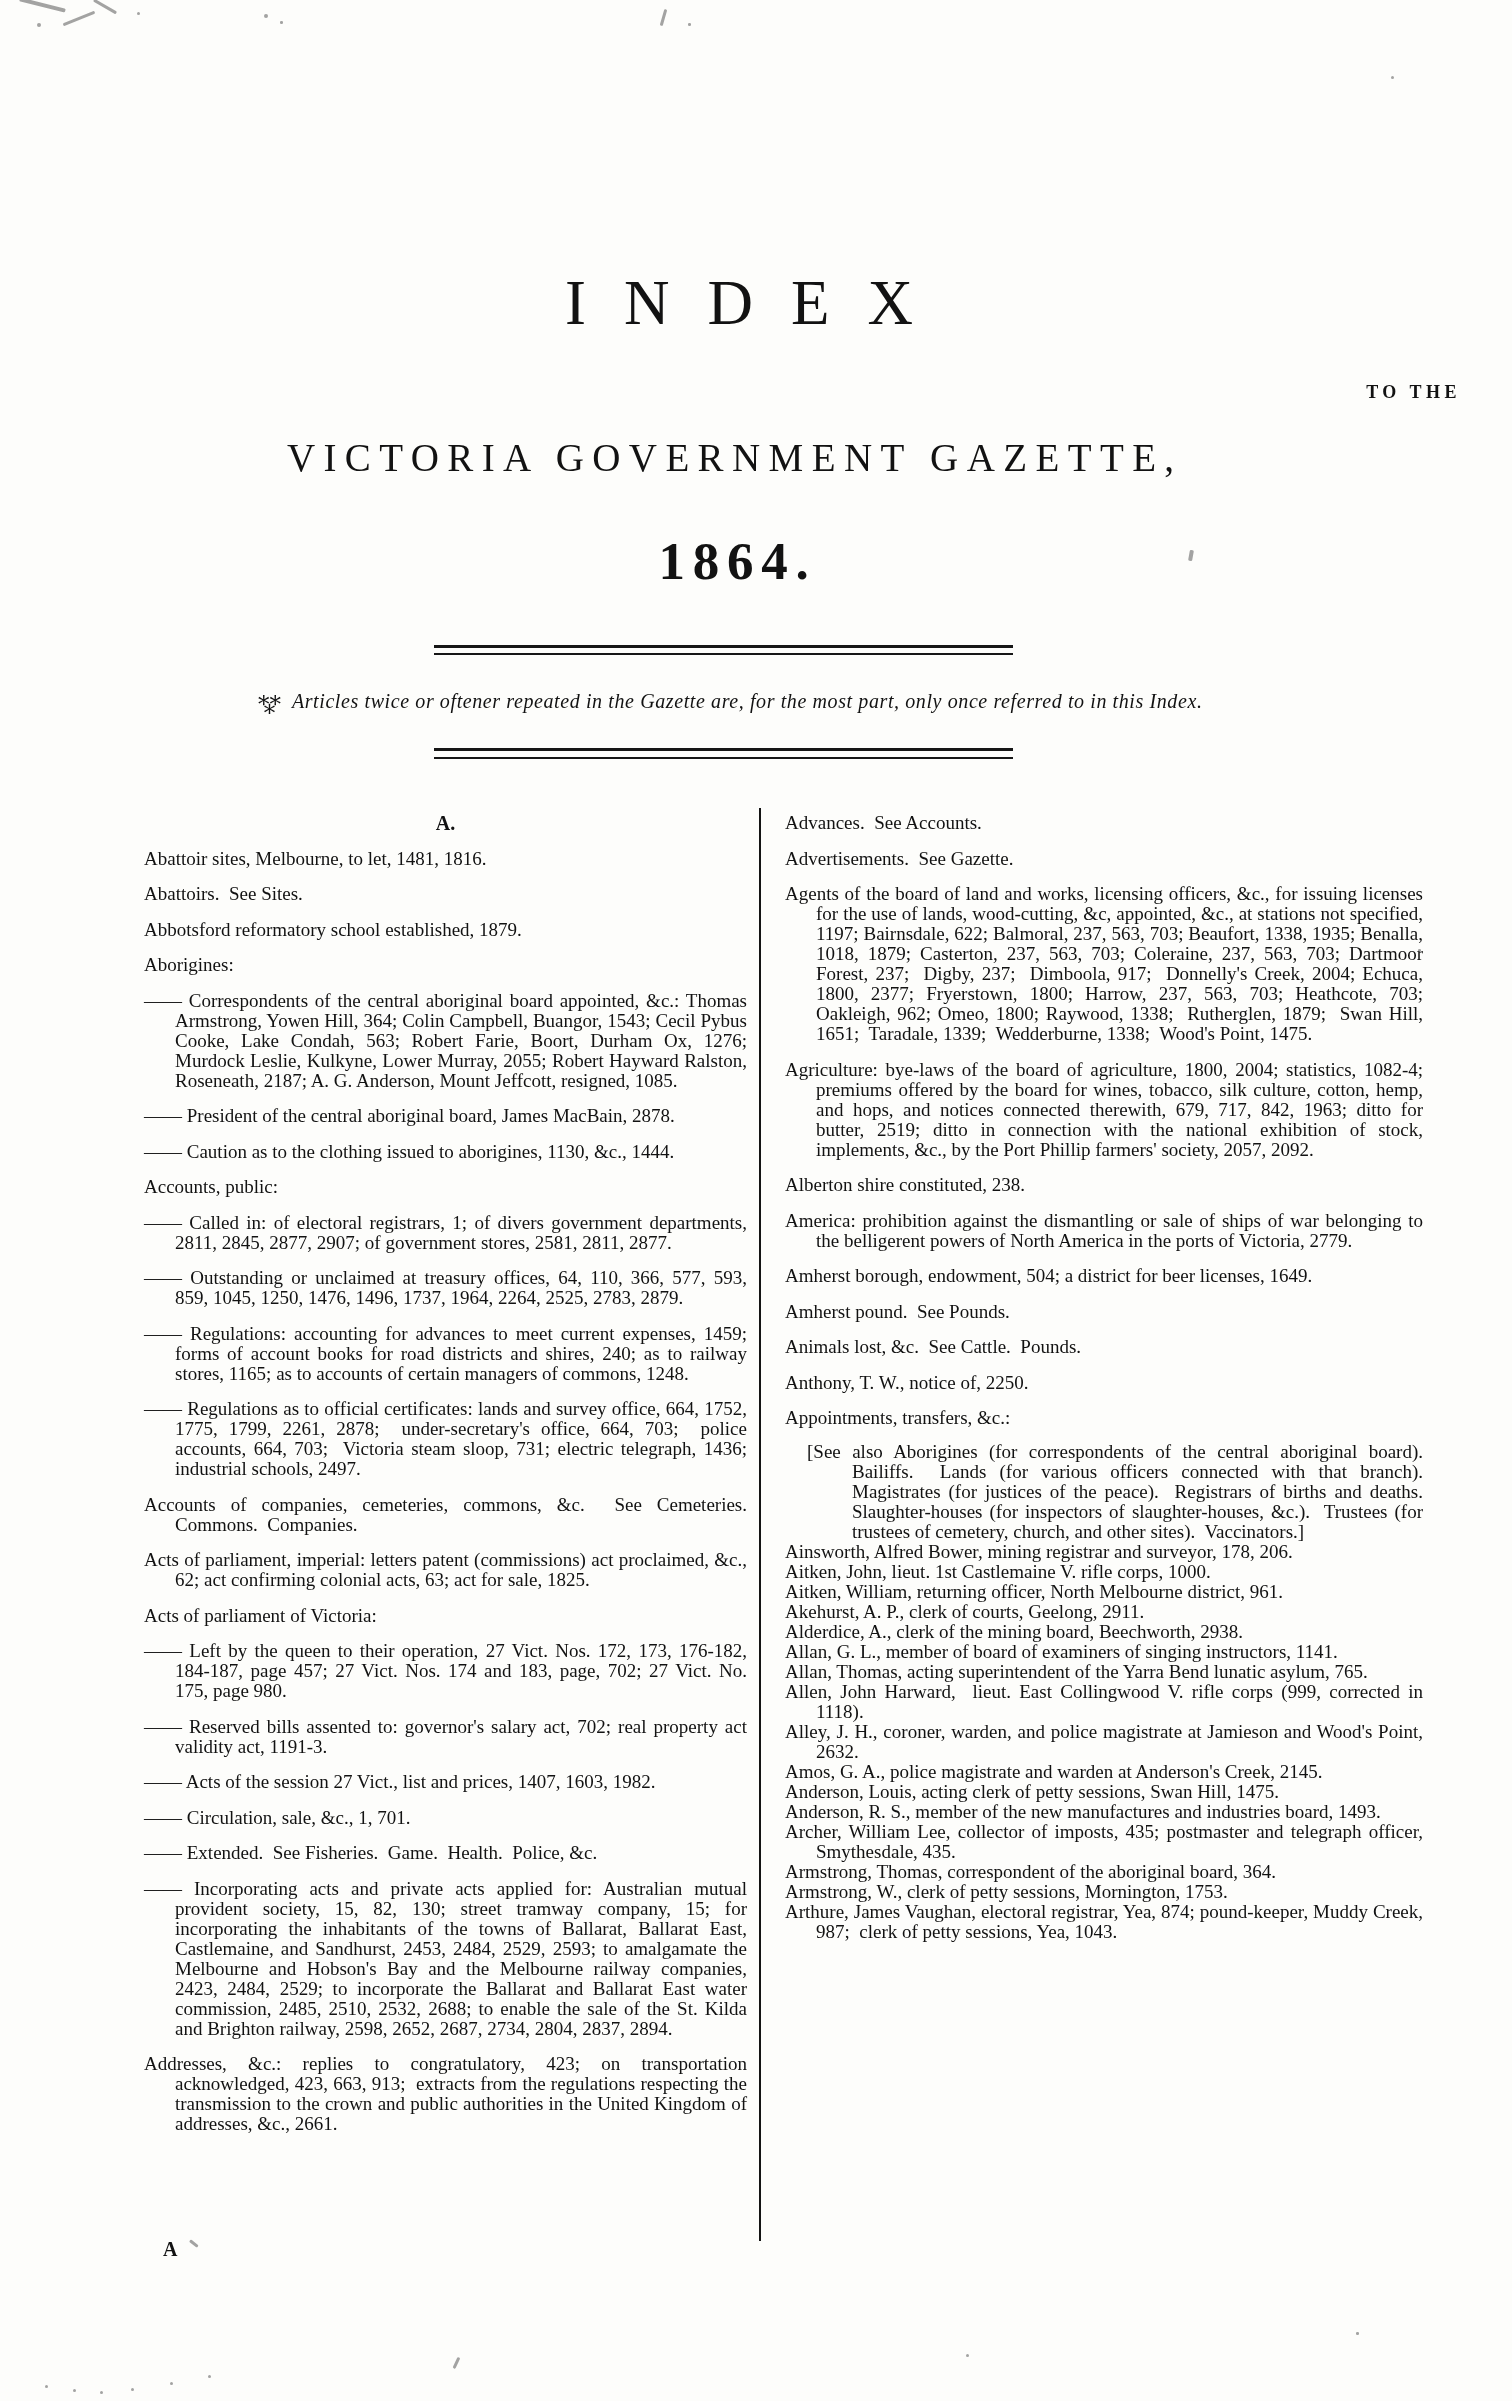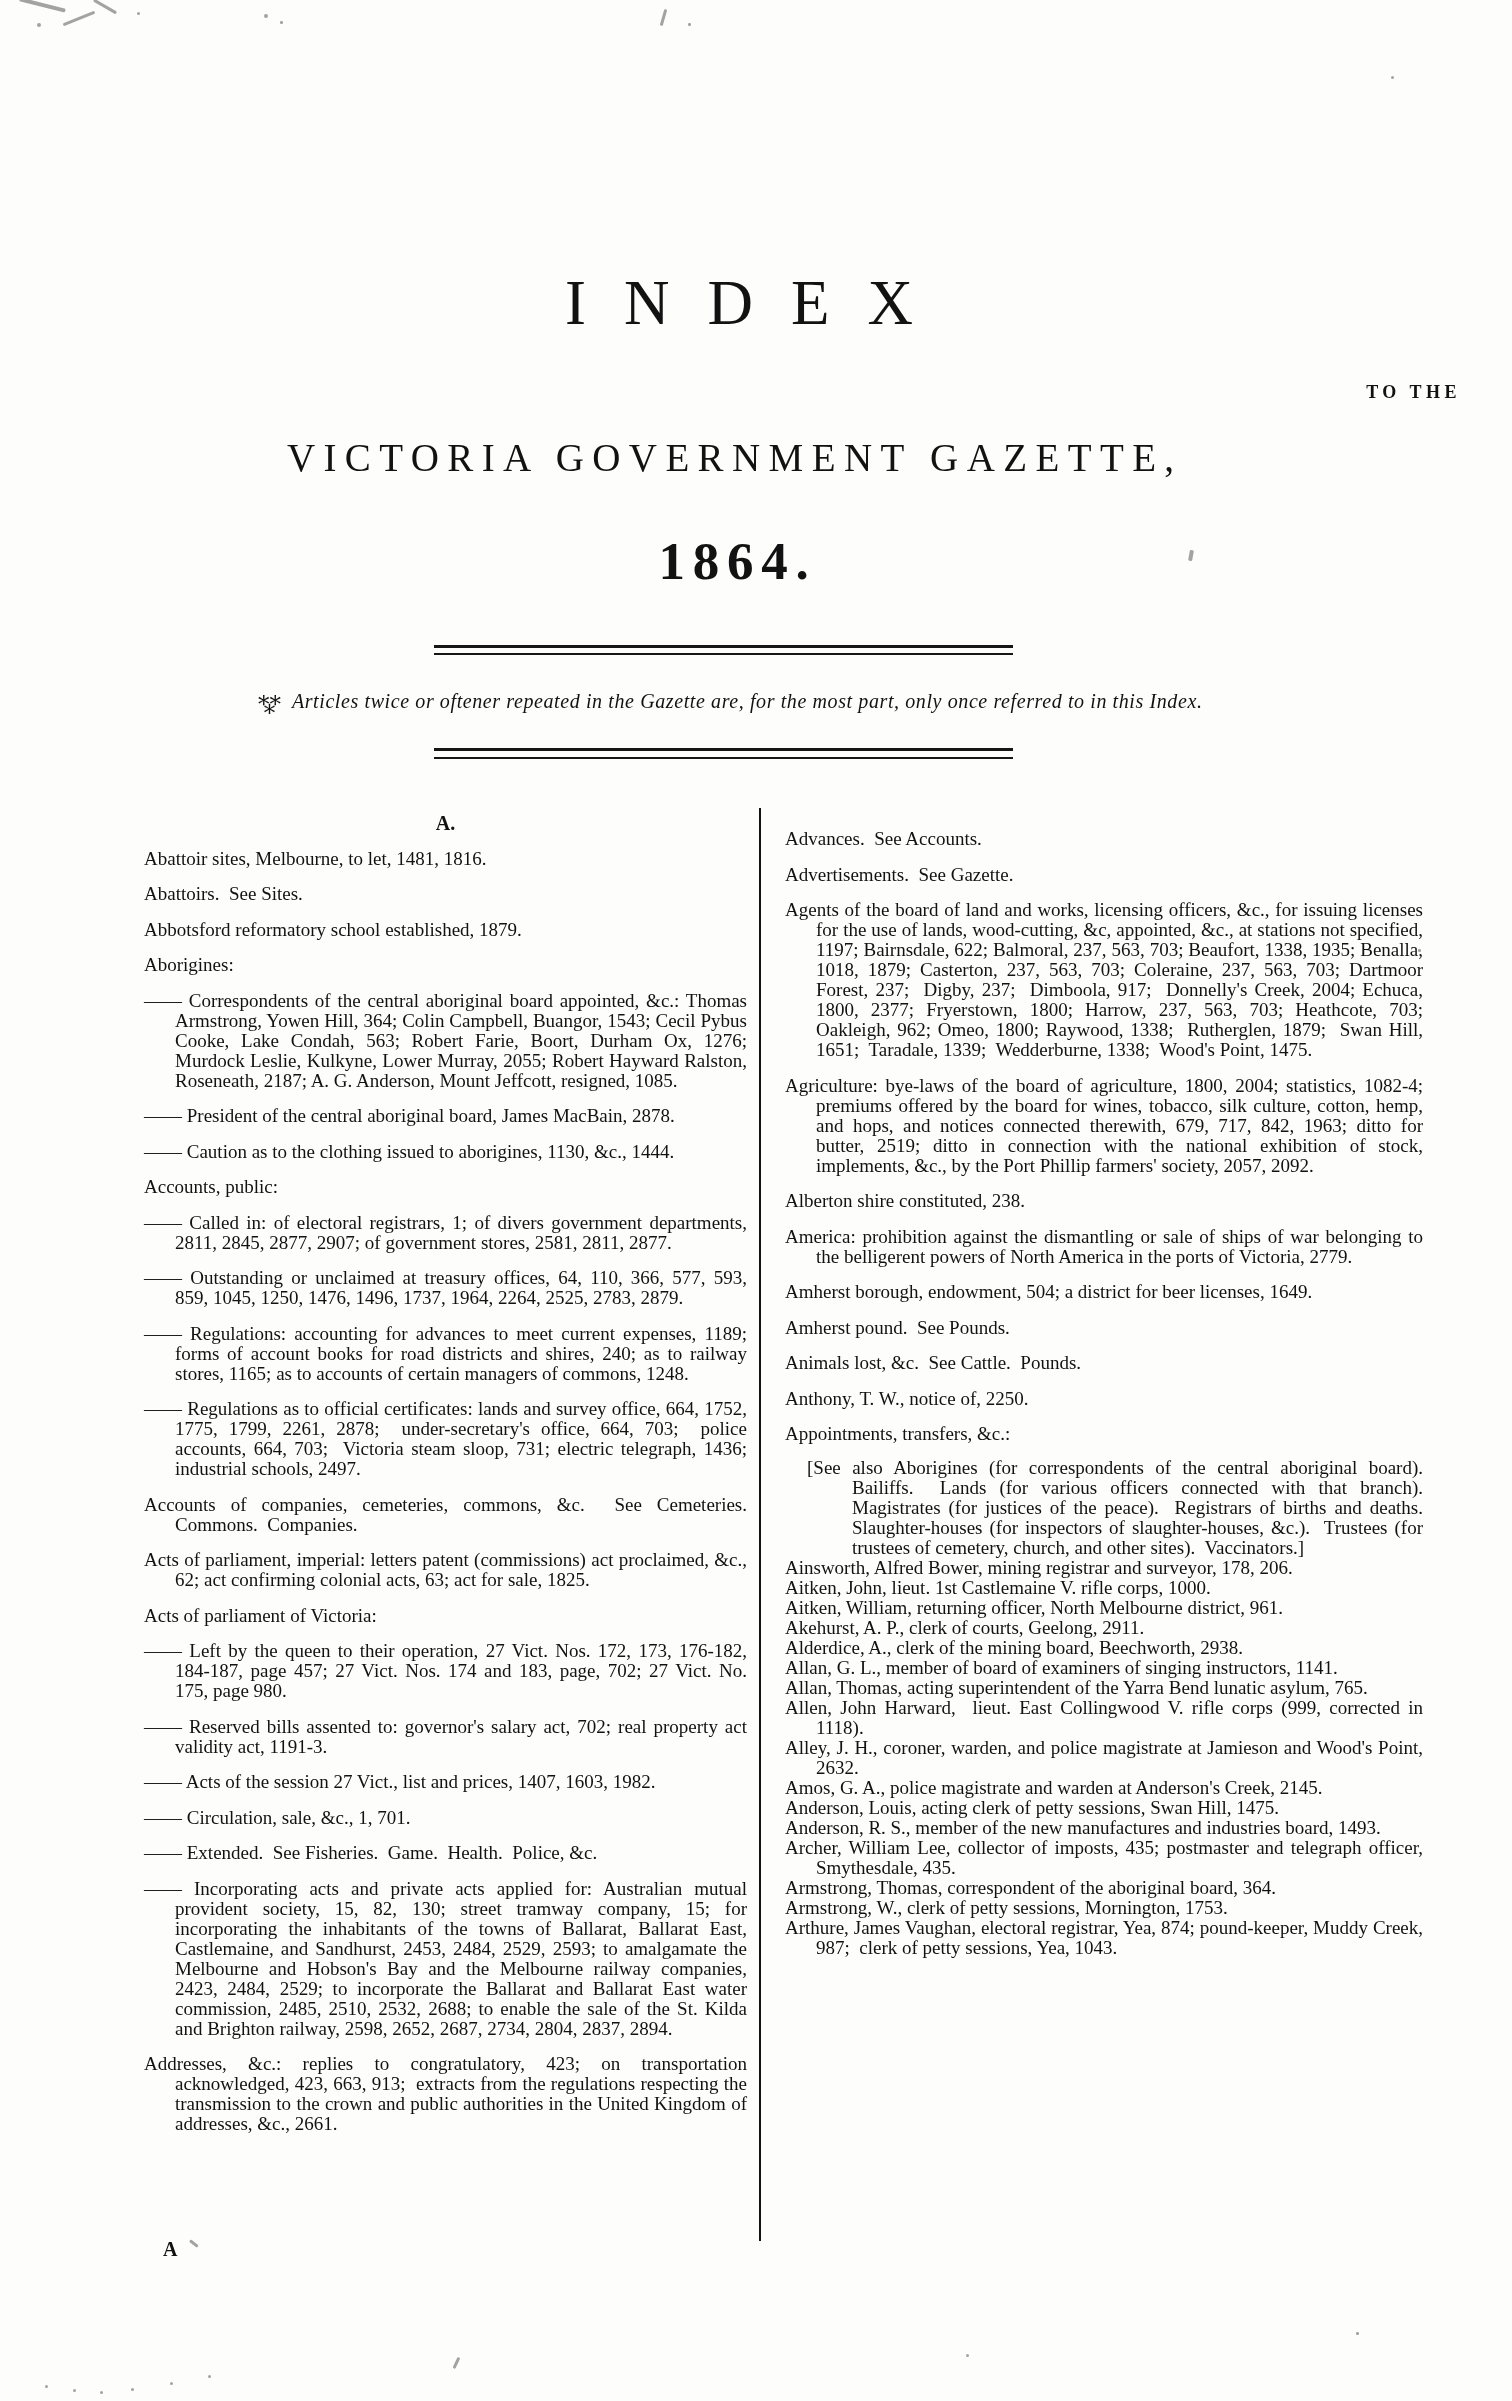--- a/index.html
+++ b/index.html
@@ -16,21 +16,21 @@
   .year-title{top:531px;font-size:53px;letter-spacing:7.8px;padding-left:14px;box-sizing:border-box;font-weight:bold;}
   .rule{position:absolute;background:#161616;}
   .note-line{position:absolute;top:690px;left:0;width:1461px;text-align:center;font-size:20px;}
   .note-mark{display:inline-block;transform:rotate(180deg);font-size:23px;margin-right:10.4px;vertical-align:-2.6px;}
   .note-text{font-style:italic;letter-spacing:0.6px;}
   .col{position:absolute;top:813px;}
   .col-left{left:144px;width:603px;}
   .col-right{left:785px;width:638px;}
   .col p{margin:15.5px 0 0 0;font-size:19px;line-height:20px;text-align:justify;
          padding-left:31px;text-indent:-31px;white-space:pre-wrap;}
-  .col p:first-child{margin-top:16px;}
+  .col p:first-child{margin-top:0;}
   .col p.letter-heading{text-align:center;font-size:20px;font-weight:bold;margin:0 0 10.4px 0;
          padding-left:0;text-indent:0;}
   .col p.name{margin-top:0;}
   .col p.bracket{margin-top:14px;padding-left:67px;text-indent:-45px;}
   .divider{position:absolute;left:759px;top:808px;width:1.9px;height:1433px;background:#141414;}
   .signature{position:absolute;left:163px;top:2238px;font-size:20px;font-weight:bold;}
   .speck{position:absolute;background:#5a5a5a;border-radius:50%;opacity:.55;}
   .stroke{position:absolute;background:#4a4a4a;opacity:.5;border-radius:1.3px;}
 </style>
 </head>
@@ -58,21 +58,21 @@
     <p class="entry">Abattoir sites, Melbourne, to let, 1481, 1816.</p>
     <p class="entry">Abattoirs.  See Sites.</p>
     <p class="entry">Abbotsford reformatory school established, 1879.</p>
     <p class="entry">Aborigines:</p>
     <p class="entry dash">—— Correspondents of the central aboriginal board appointed, &amp;c.: Thomas Armstrong, Yowen Hill, 364; Colin Campbell, Buangor, 1543; Cecil Pybus Cooke, Lake Condah, 563; Robert Farie, Boort, Durham Ox, 1276; Murdock Leslie, Kulkyne, Lower Murray, 2055; Robert Hayward Ralston, Roseneath, 2187; A. G. Anderson, Mount Jeffcott, resigned, 1085.</p>
     <p class="entry dash">—— President of the central aboriginal board, James MacBain, 2878.</p>
     <p class="entry dash">—— Caution as to the clothing issued to aborigines, 1130, &amp;c., 1444.</p>
     <p class="entry">Accounts, public:</p>
     <p class="entry dash">—— Called in: of electoral registrars, 1; of divers government departments, 2811, 2845, 2877, 2907; of government stores, 2581, 2811, 2877.</p>
     <p class="entry dash">—— Outstanding or unclaimed at treasury offices, 64, 110, 366, 577, 593, 859, 1045, 1250, 1476, 1496, 1737, 1964, 2264, 2525, 2783, 2879.</p>
-    <p class="entry dash">—— Regulations: accounting for advances to meet current expenses, 1189;  forms of account books for road districts and shires, 240; as to railway stores, 1165; as to accounts of certain managers of commons, 1248.</p>
+    <p class="entry dash">—— Regulations: accounting for advances to meet current expenses, 1459;  forms of account books for road districts and shires, 240; as to railway stores, 1165; as to accounts of certain managers of commons, 1248.</p>
     <p class="entry dash">—— Regulations as to official certificates: lands and survey office, 664, 1752, 1775, 1799, 2261, 2878;  under-secretary's office, 664, 703;  police accounts, 664, 703;  Victoria steam sloop, 731; electric telegraph, 1436; industrial schools, 2497.</p>
     <p class="entry">Accounts of companies, cemeteries, commons, &amp;c.  See Cemeteries.  Commons.  Companies.</p>
     <p class="entry">Acts of parliament, imperial: letters patent (commissions) act proclaimed, &amp;c., 62; act confirming colonial acts, 63; act for sale, 1825.</p>
     <p class="entry">Acts of parliament of Victoria:</p>
     <p class="entry dash">—— Left by the queen to their operation, 27 Vict. Nos. 172, 173, 176-182, 184-187, page 457; 27 Vict. Nos. 174 and 183, page, 702; 27 Vict. No. 175, page 980.</p>
     <p class="entry dash">—— Reserved bills assented to: governor's salary act, 702; real property act validity act, 1191-3.</p>
     <p class="entry dash">—— Acts of the session 27 Vict., list and prices, 1407, 1603, 1982.</p>
     <p class="entry dash">—— Circulation, sale, &amp;c., 1, 701.</p>
     <p class="entry dash">—— Extended.  See Fisheries.  Game.  Health.  Police, &amp;c.</p>
     <p class="entry dash">—— Incorporating acts and private acts applied for: Australian mutual provident society, 15, 82, 130; street tramway company, 15; for incorporating the inhabitants of the towns of Ballarat, Ballarat East, Castlemaine, and Sandhurst, 2453, 2484, 2529, 2593; to amalgamate the Melbourne and Hobson's Bay and the Melbourne railway companies, 2423, 2484, 2529; to incorporate the Ballarat and Ballarat East water commission, 2485, 2510, 2532, 2688; to enable the sale of the St. Kilda and Brighton railway, 2598, 2652, 2687, 2734, 2804, 2837, 2894.</p>

